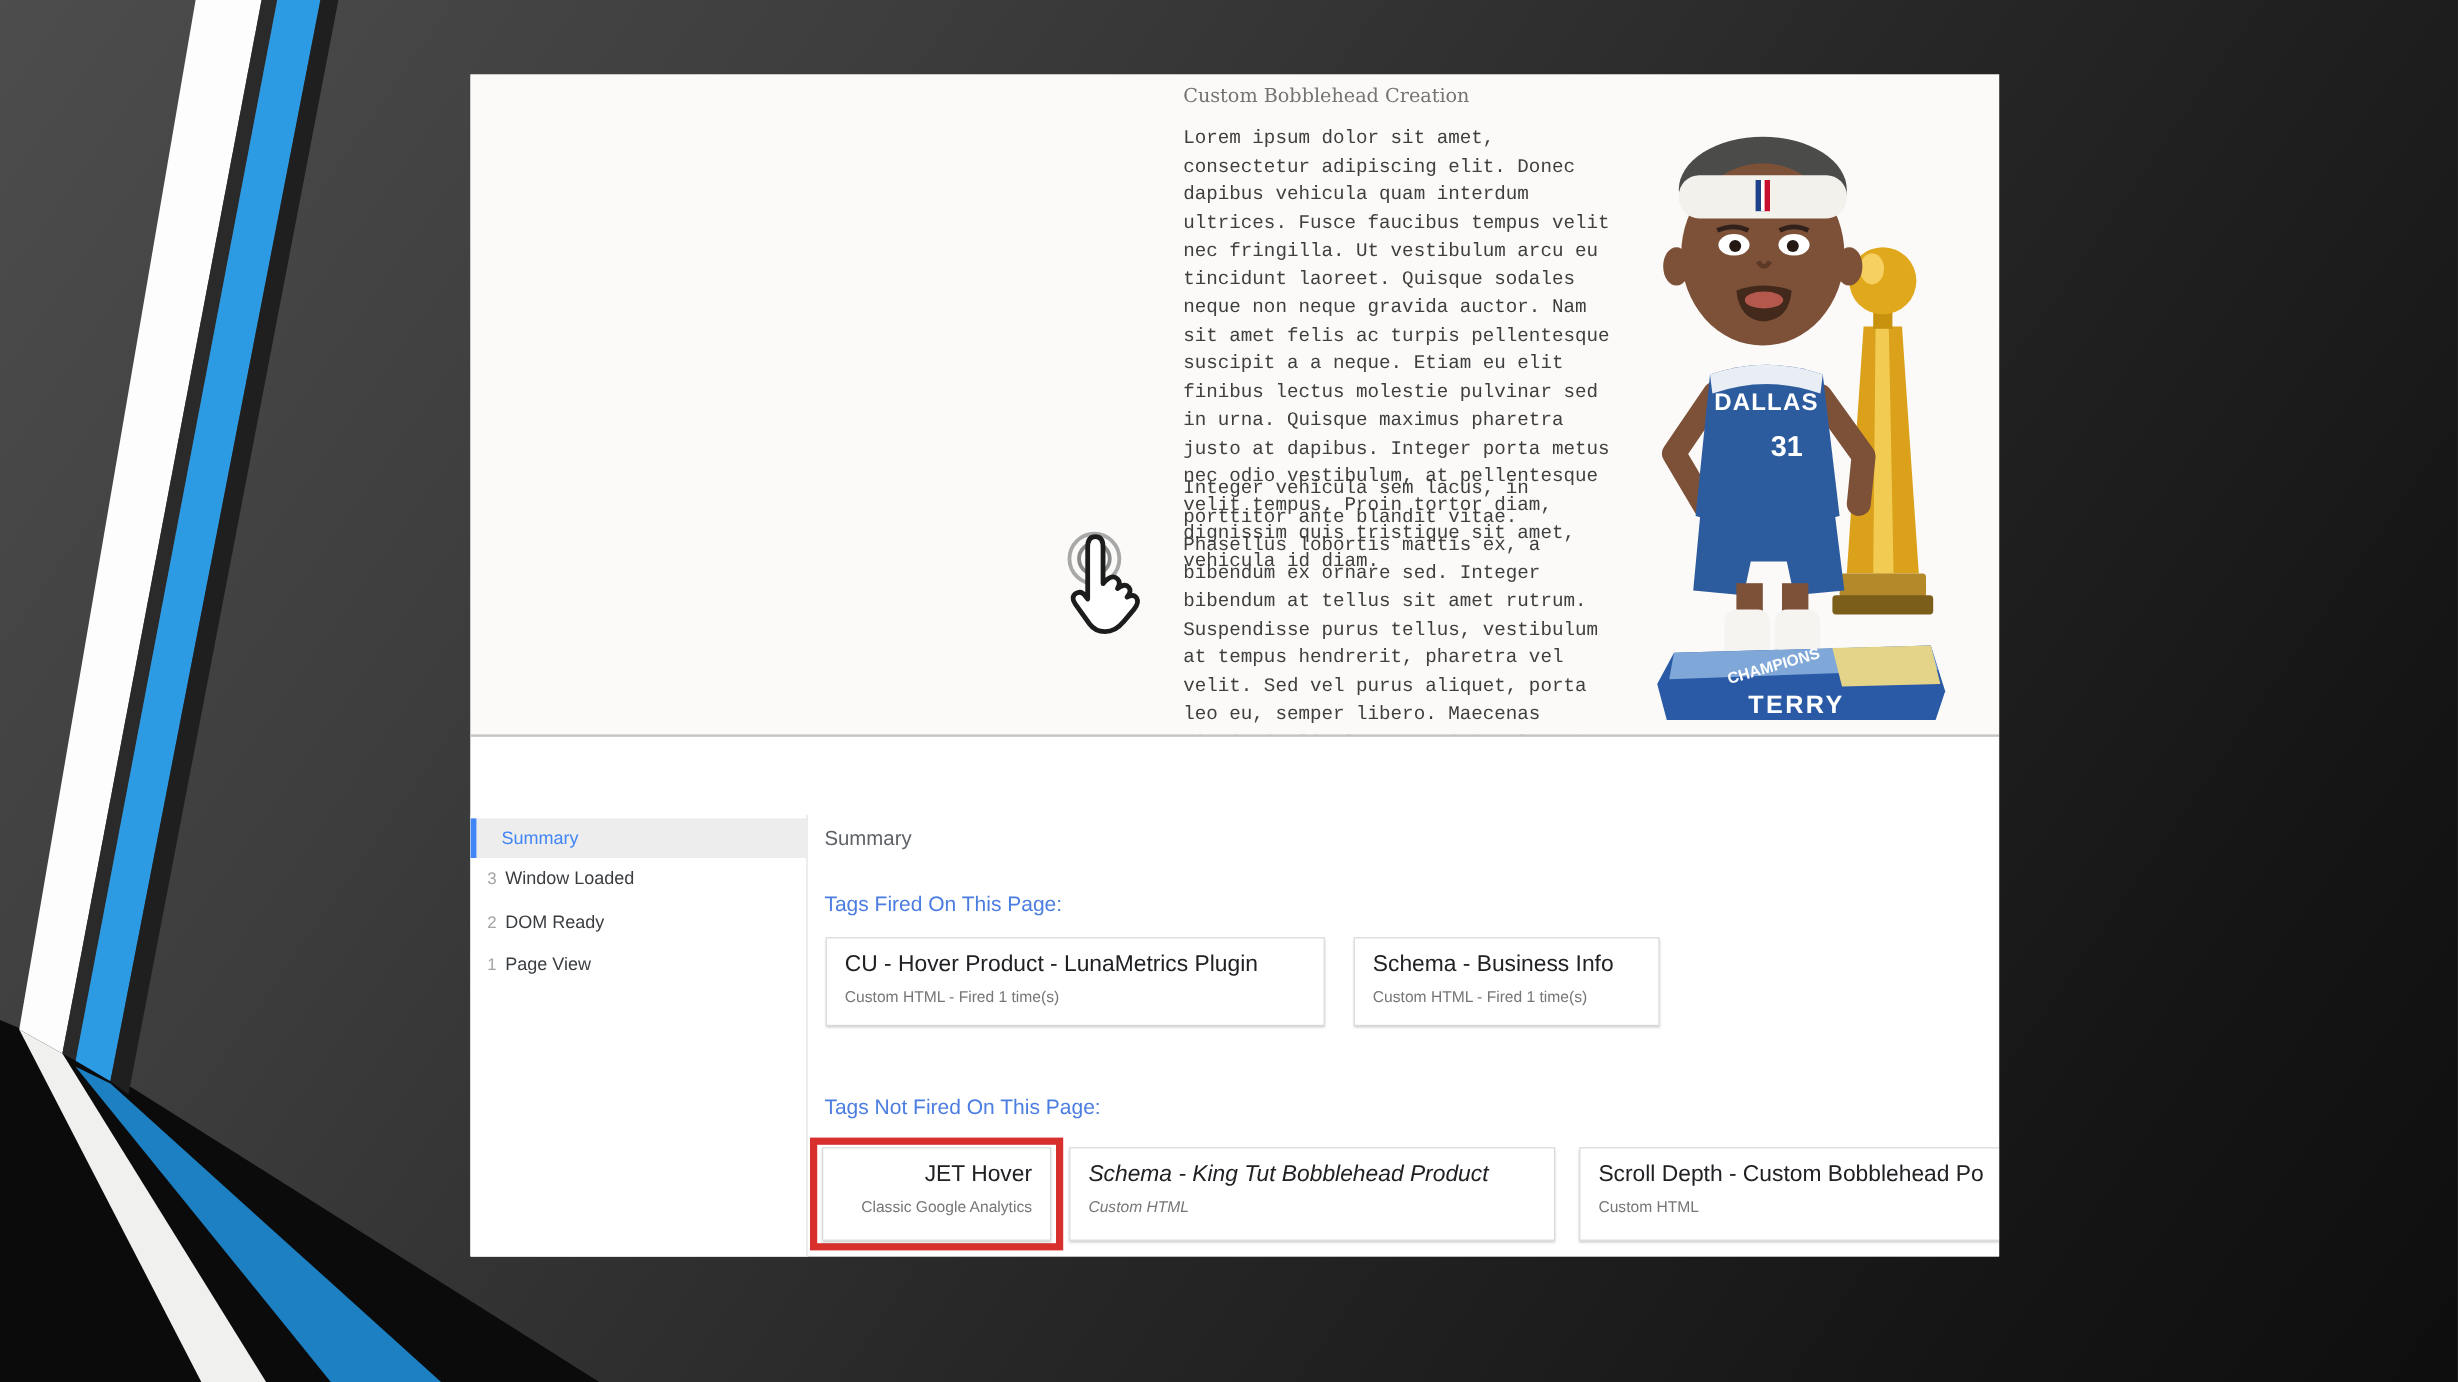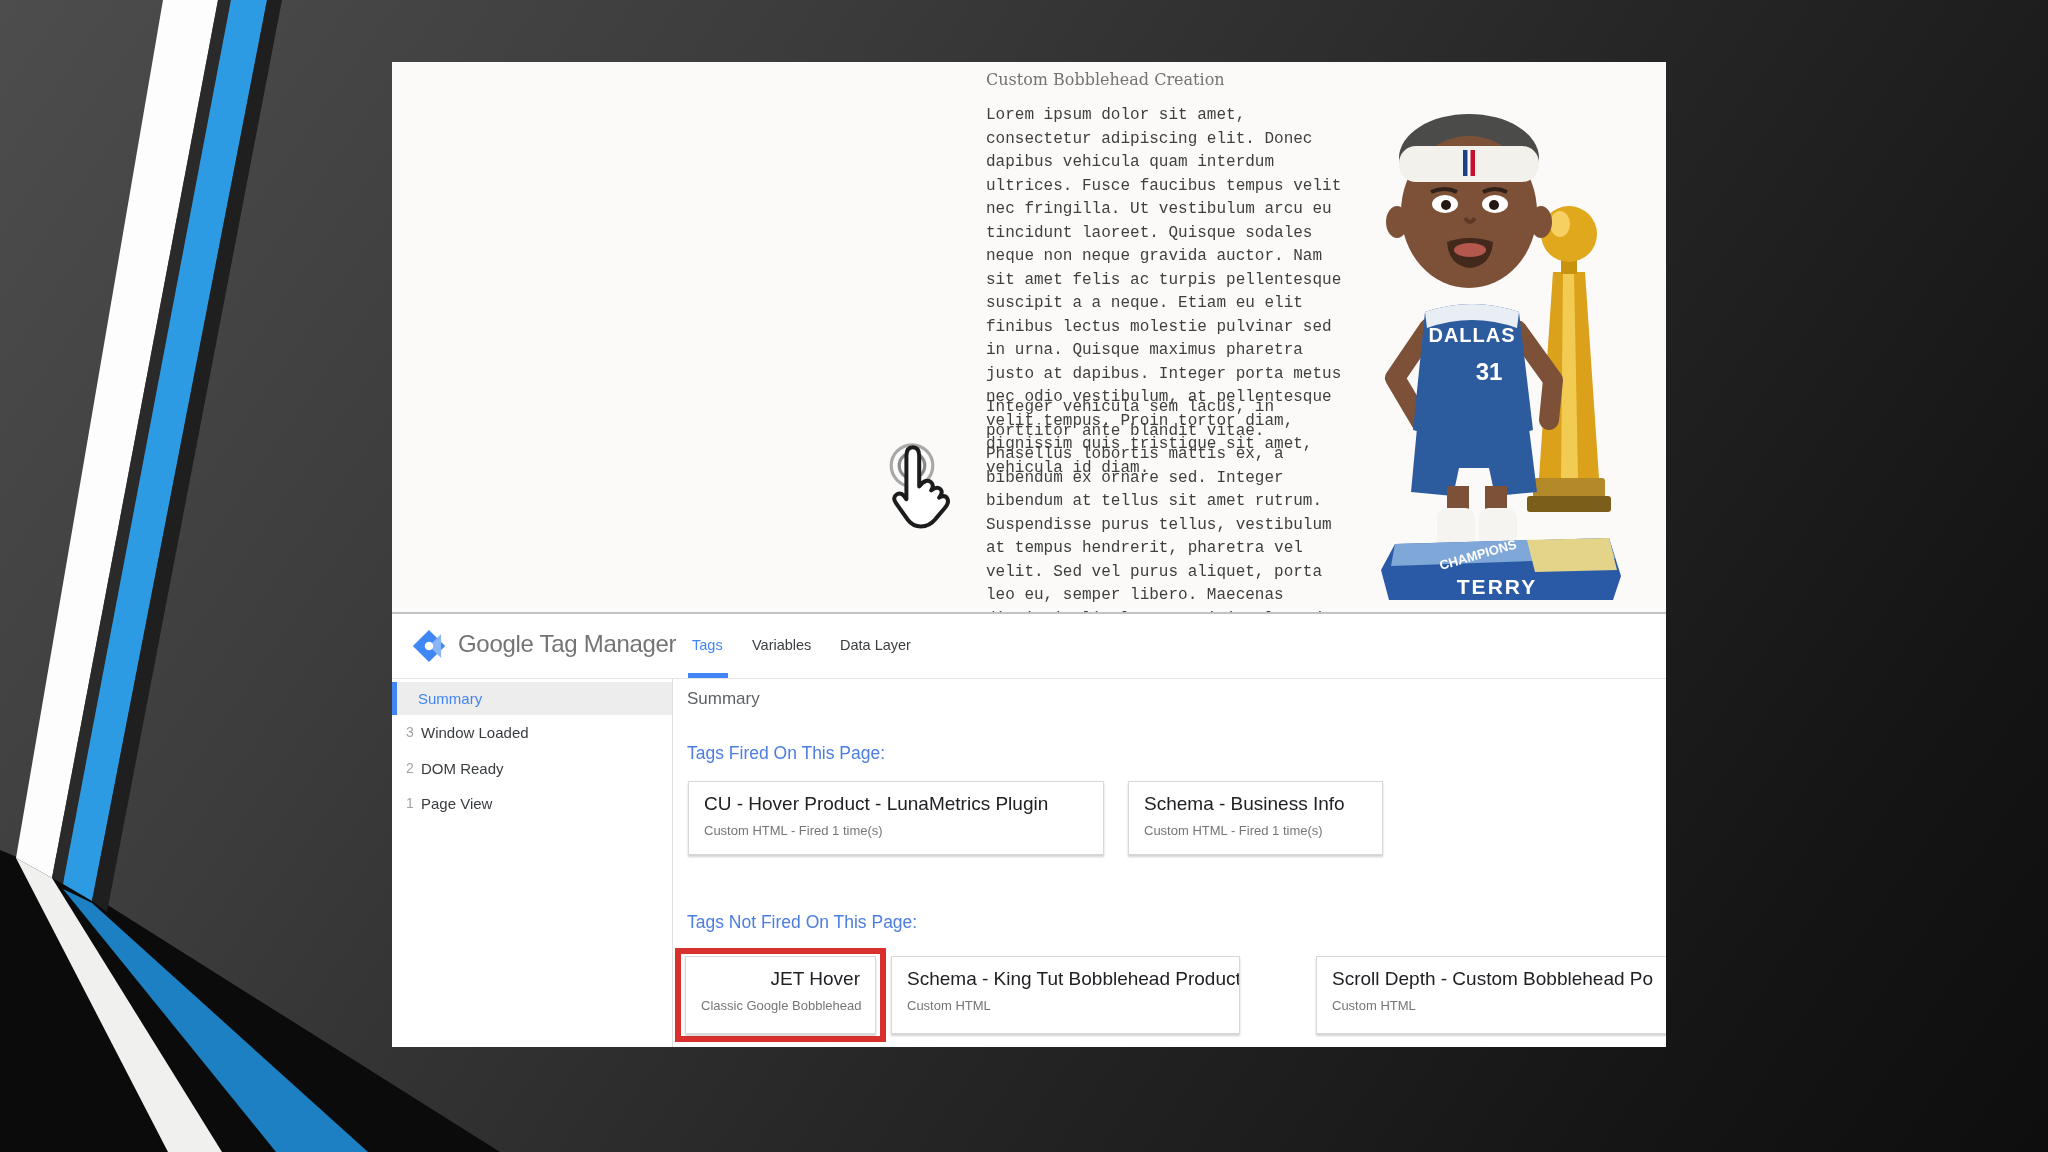--- a/index.html
+++ b/index.html
@@ -48,21 +48,21 @@
   .sec-fired{top:64px;}
   .sec-notfired{top:233px;}
   .tagcard{position:absolute;background:#fff;border:1px solid #d8d8d8;box-shadow:0 2px 2px rgba(0,0,0,.18);
            box-sizing:border-box;padding:11px 15px;overflow:hidden;}
   .tagcard .t{font-size:19px;color:#202124;white-space:nowrap;}
   .tagcard .m{font-size:13px;color:#767676;margin-top:8px;white-space:nowrap;}
   .card-f1{left:15px;top:102px;width:416px;height:74px;}
   .card-f2{left:455px;top:102px;width:255px;height:74px;}
   .hl-box{position:absolute;left:2px;top:269px;width:211px;height:94px;border:6px solid #d8312d;box-sizing:border-box;}
   .card-n1{left:12px;top:277px;width:191px;height:78px;text-align:right;}
-  .card-n2{left:218px;top:277px;width:349px;height:78px;}
+  .card-n2{left:218px;top:277px;width:405px;height:78px;font-style:italic;}
   .card-n3{left:643px;top:277px;width:352px;height:78px;}
 </style>
 </head>
 <body>
 
 <div class="slide">
 
   <svg class="deco" width="2048" height="1152" viewBox="0 0 2048 1152">
     <polygon points="0,850 60,875 500,1152 0,1152" fill="#0b0b0b"></polygon>
     <polygon points="163,0 218,0 52,878 16,858" fill="#fdfdfd"></polygon>
@@ -139,32 +139,20 @@
 
       <svg class="tap" viewBox="0 0 100 125">
         <circle cx="40" cy="32" r="16" fill="none" stroke="#8a8a8a" stroke-width="4"></circle>
         <circle cx="40" cy="32" r="26" fill="none" stroke="#a8a8a8" stroke-width="4"></circle>
         <path d="M33 20 q0 -11 8 -11 q8 0 8 11 l0 38 q9 -11 15 -5 q4 4 0 10 q8 -6 12 -1 q3 4 -2 10 q7 -4 10 1 q3 5 -3 12 l-11 13 q-8 10 -19 10 q-10 0 -16 -8 l-15 -21 q-5 -7 1 -11 q5 -3 9 2 l3 4 Z" fill="#ffffff" stroke="#1c1c1c" stroke-width="5" stroke-linejoin="round"></path>
       </svg>
     </div>
 
     <div class="gtm">
 
-      <div class="gtm-header">
-        <svg class="gtm-logo" viewBox="0 0 40 40">
-          <rect x="8" y="8" width="24" height="24" transform="rotate(45 20 20)" fill="#3f87f5"></rect>
-          <polygon points="20,2 38,20 20,20" fill="#8ab4f8" transform="rotate(45 20 20)"></polygon>
-          <circle cx="20" cy="20" r="4.5" fill="#ffffff"></circle>
-        </svg>
-        <div class="gtm-brand">Google Tag Manager</div>
-        <div class="gtm-tab tab-tags">Tags</div>
-        <div class="gtm-tab tab-variables">Variables</div>
-        <div class="gtm-tab tab-datalayer">Data Layer</div>
-        <div class="tab-underline"></div>
-      </div>
 
       <div class="gtm-body">
 
         <div class="gtm-sidebar">
           <div class="sb-selected">
             <span>Summary</span>
           </div>
           <div class="sb-item" style="top:41px">
             <span class="sb-num">3</span>
             <span class="sb-label">Window Loaded</span>
@@ -191,21 +179,21 @@
           <div class="tagcard card-f2">
             <div class="t">Schema - Business Info</div>
             <div class="m">Custom HTML - Fired 1 time(s)</div>
           </div>
 
           <div class="sec-head sec-notfired">Tags Not Fired On This Page:</div>
 
           <div class="hl-box"></div>
           <div class="tagcard card-n1">
             <div class="t">JET Hover</div>
-            <div class="m">Classic Google Bobblehead</div>
+            <div class="m">Classic Google Analytics</div>
           </div>
           <div class="tagcard card-n2">
             <div class="t">Schema - King Tut Bobblehead Product</div>
             <div class="m">Custom HTML</div>
           </div>
           <div class="tagcard card-n3">
             <div class="t">Scroll Depth - Custom Bobblehead Po</div>
             <div class="m">Custom HTML</div>
           </div>
         </div>

